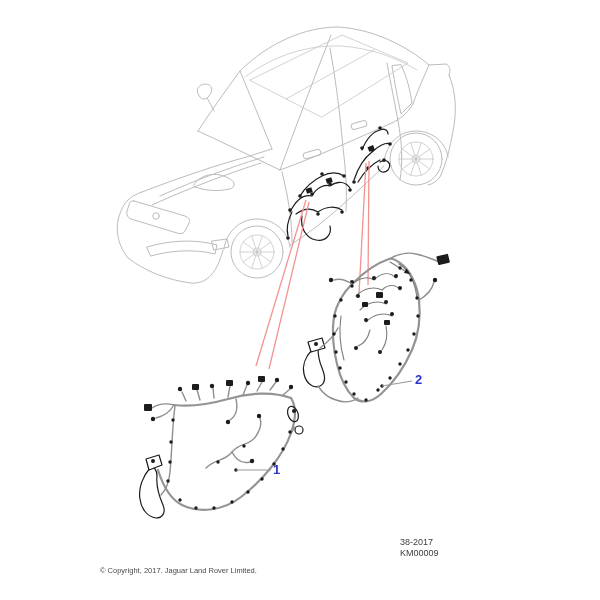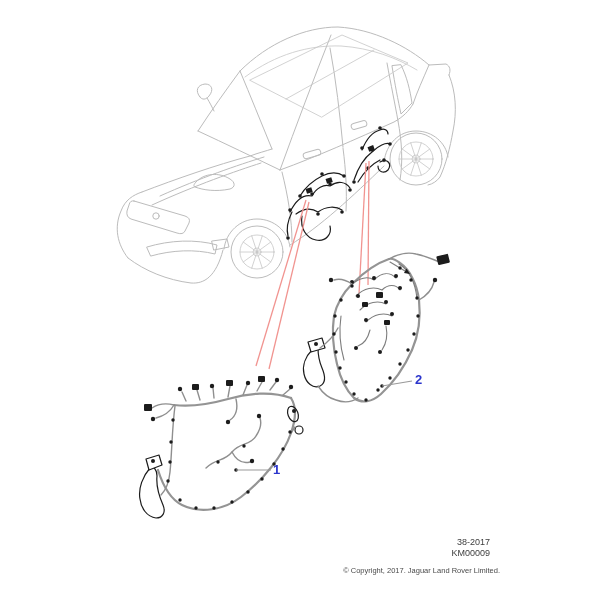--- a/index.html
+++ b/index.html
@@ -7,25 +7,25 @@
     width:600px;height:600px;position:relative;background:#ffffff;
     font-family:"Liberation Sans", sans-serif;overflow:hidden;
   }
   .stage{position:absolute;left:0;top:0;width:600px;height:600px;}
   svg{position:absolute;left:0;top:0;}
   .callout{
     position:absolute;color:#2b35cc;font-weight:bold;font-size:13px;
     line-height:13px;letter-spacing:0;cursor:pointer;
   }
   .ref-block{
-    position:absolute;left:400px;top:537px;width:90px;text-align:right;
+    position:absolute;left:400px;top:537px;width:90px;text-align:left;
     color:#3d3d3d;font-size:9px;line-height:11px;
   }
   .copyright{
-    position:absolute;left:100px;top:566px;width:400px;text-align:right;
+    position:absolute;left:100px;top:566px;width:400px;text-align:left;
     color:#4a4a4a;font-size:7.5px;line-height:9px;
   }
   .car{stroke:#bcbcbc;fill:none;stroke-width:1;stroke-linecap:round;stroke-linejoin:round;}
   .car-thin{stroke:#c6c6c6;fill:none;stroke-width:0.8;stroke-linecap:round;}
   .hrn{stroke:#8f8f8f;fill:none;stroke-width:1.4;stroke-linecap:round;stroke-linejoin:round;}
   .hrn-bold{stroke:#949494;fill:none;stroke-width:2.2;stroke-linecap:round;stroke-linejoin:round;}
   .hrn-thin{stroke:#7d7d7d;fill:none;stroke-width:1.1;stroke-linecap:round;}
   .dk{stroke:#1c1c1c;fill:none;stroke-width:1.2;stroke-linecap:round;stroke-linejoin:round;}
   .dkf{fill:#1c1c1c;stroke:none;}
   .boot{fill:#ffffff;stroke:#1c1c1c;stroke-width:1.2;stroke-linejoin:round;}

